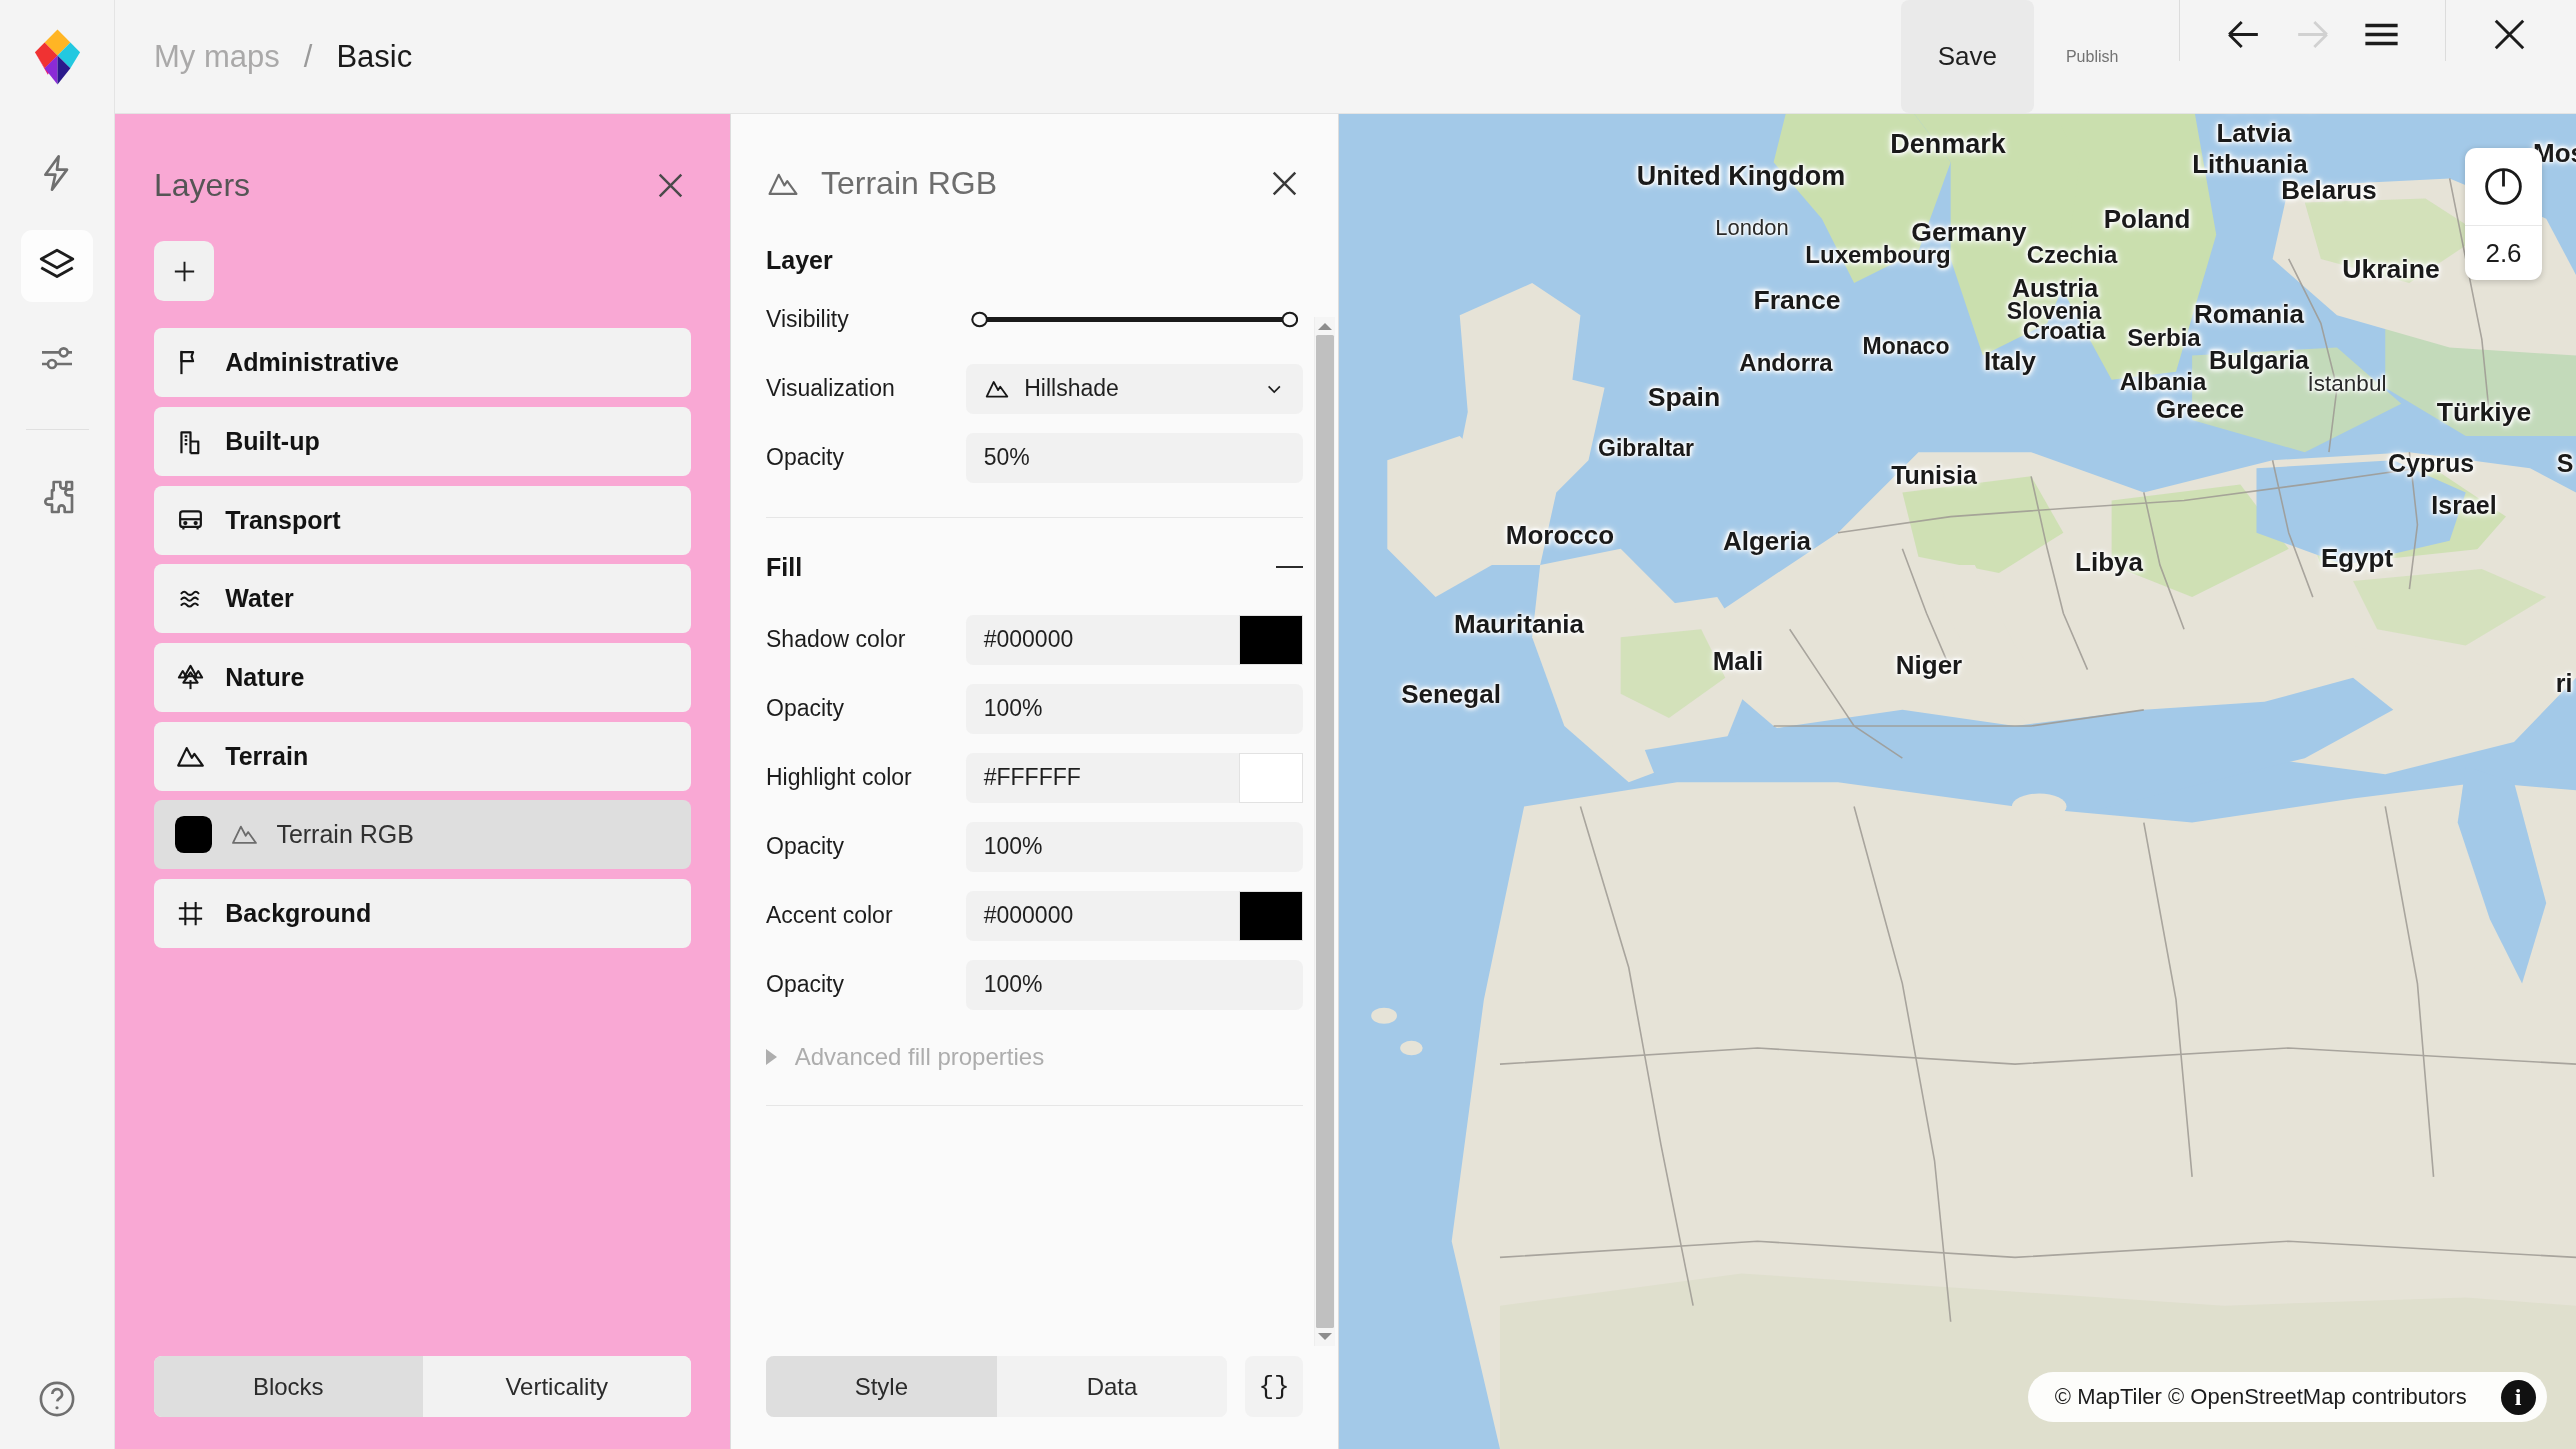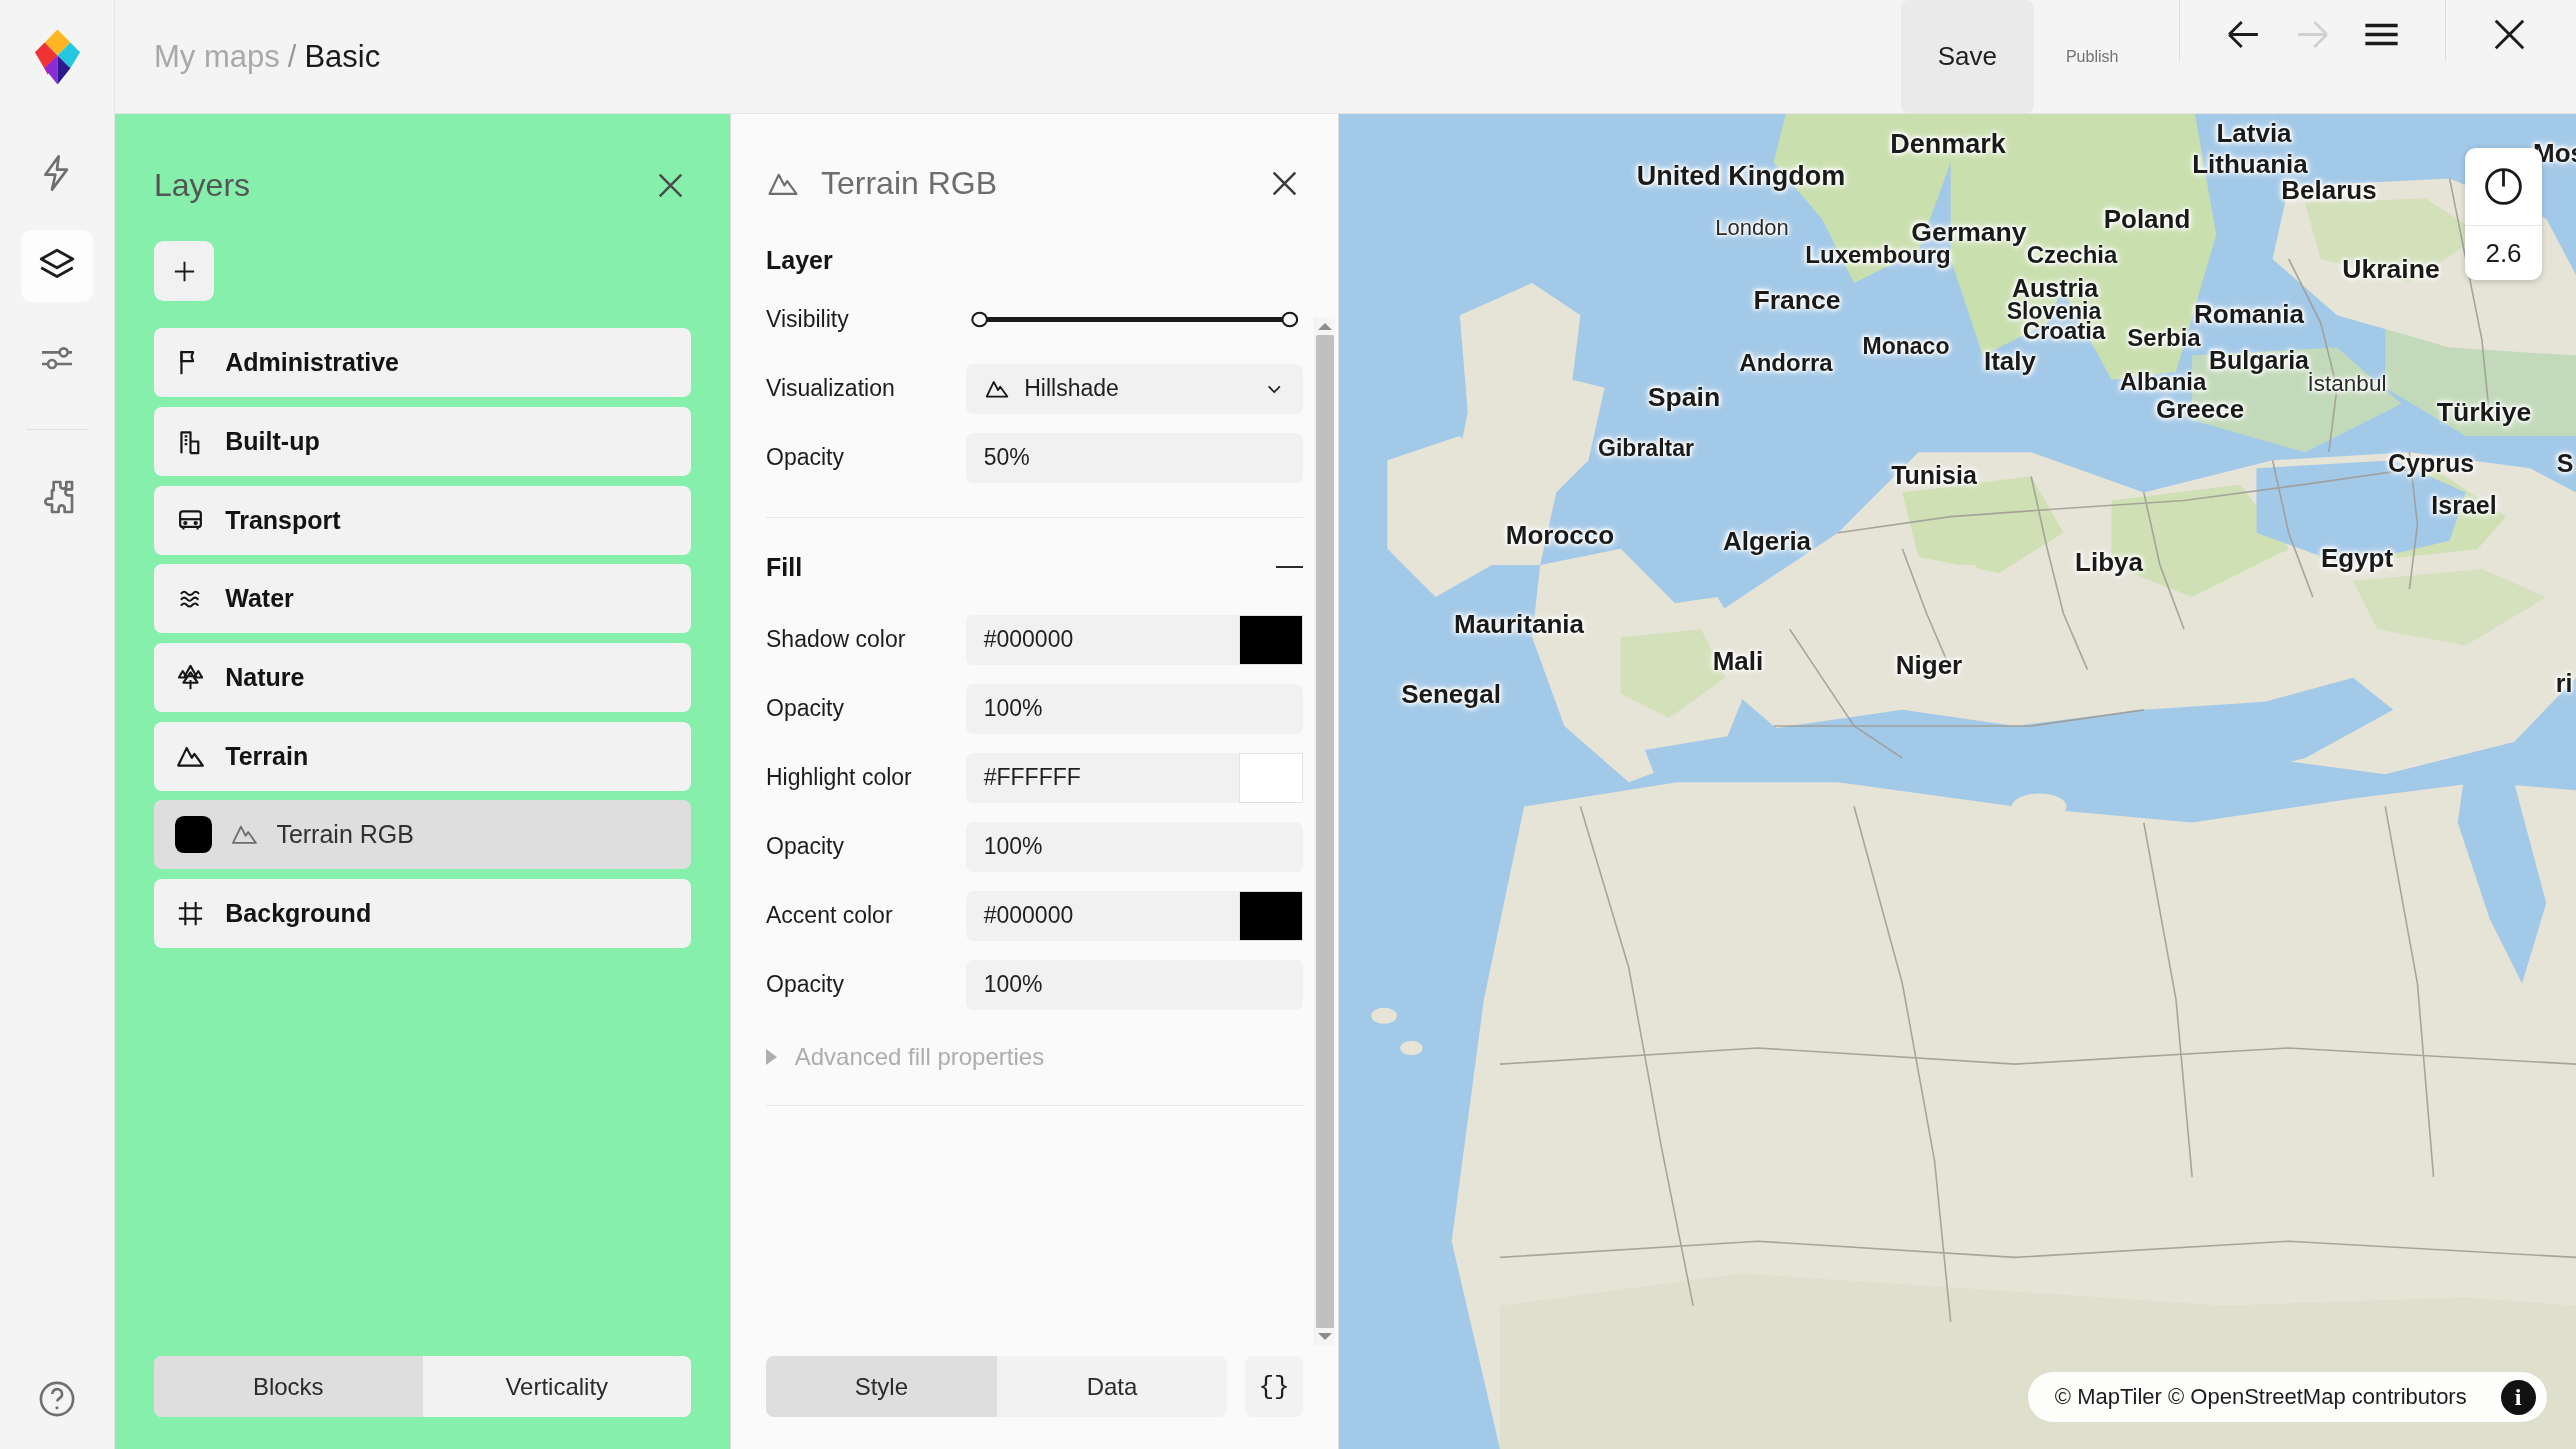--- a/index.html
+++ b/index.html
@@ -19,21 +19,21 @@
     border-bottom: 0.8px solid #e4e4e4;
     position: relative; z-index: 5;
   }
   .logo-cell {
     width: 115px; height: 114px;
     display: flex; align-items: center; justify-content: center;
     border-right: 0.8px solid #e4e4e4;
     background: #f4f4f4;
   }
   .breadcrumb {
-    display: flex; align-items: flex-start; gap: 8px;
+    display: flex; align-items: flex-start; gap: 24px;
     padding-left: 39px; font-size: 31px;
   }
   .crumb-parent { color: #aaa9a9; }
   .crumb-sep { color: #9a9a9a; }
   .crumb-current { color: #1a1a1a; font-weight: 400; }
   .topbar-spacer { flex: 1; }
   .topbar-right { display: flex; height: 100%; padding-right: 32px; }
   .btn-save {
     background: #eaeaea; border: none; border-radius: 8px;
     font-size: 26px; color: #1f1f1f; padding: 16px 37px;
@@ -64,21 +64,21 @@
     width: 72px; height: 72px; margin-bottom: 21px; border-radius: 11.3px;
     display: flex; align-items: center; justify-content: center;
     background: transparent; border: none; cursor: pointer;
   }
   .rail-btn.active { background: #fdfdfd; }
   .rail-sep { width: 63px; height: 0.8px; background: #e0e0e0; margin: 13px 0 32px; }
   .rail-help { position: absolute; bottom: 26px; left: 50%; transform: translateX(-50%); }
 
   
   .panel-layers {
-    width: 616px; background: #86efac; border-right: 0.8px solid #dcdcdc;
+    width: 616px; background: #f9a8d4; border-right: 0.8px solid #dcdcdc;
     display: flex; flex-direction: column; position: relative;
   }
   .panel-head {
     display: flex; align-items: center; justify-content: space-between;
     padding: 47px 35px 16px 39px;
   }
   .panel-title { font-size: 32px; color: #555; font-weight: 400; }
   .panel-title-dark { font-size: 32px; color: #6d6d6d; font-weight: 400; }
   .x-btn { background: none; border: none; cursor: pointer; padding: 6.4px; display:flex; }
 

